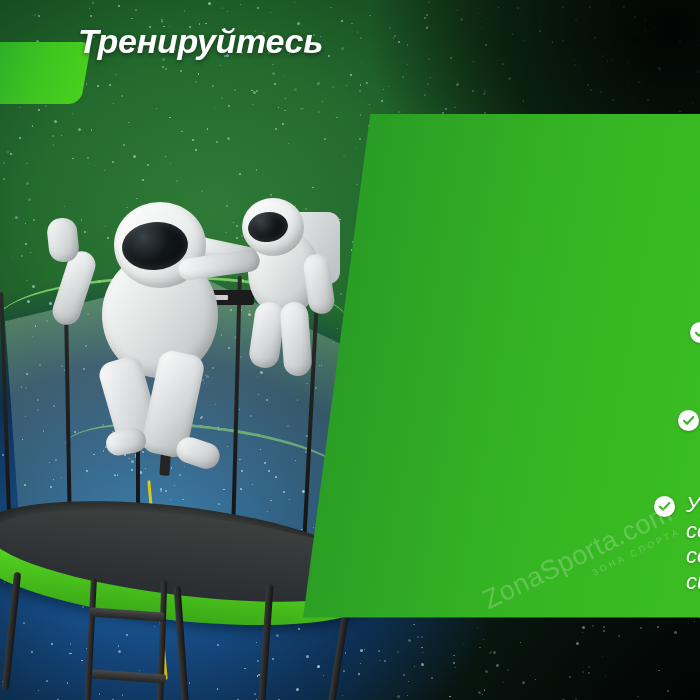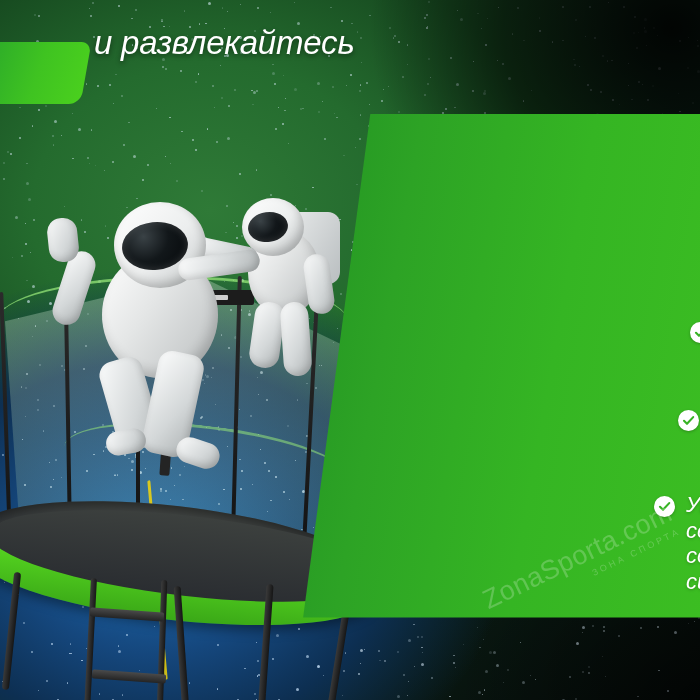--- a/index.html
+++ b/index.html
@@ -1485,21 +1485,21 @@
       <i style="left: 217.6px; top: 502.6px; width: 2px; height: 2px; opacity: 0.7; background: rgb(207, 232, 255);"></i>
       <i style="left: 418.1px; top: 325.7px; width: 3px; height: 3px; opacity: 0.71;"></i>
       <i style="left: 591.9px; top: 435.8px; width: 2px; height: 2px; opacity: 0.35;"></i>
       <i style="left: 31.6px; top: 284.8px; width: 3px; height: 3px; opacity: 0.61;"></i>
     </div>
   <div class="bg-dark-corner"></div>
 
   <div class="accent-shape"></div>
 
   <div class="headline">
-    <span class="l2">и развлекайтесь</span>
+    <span class="l1">Тренируйтесь</span>
   </div>
 
   <div class="product">
 
     <div class="net"></div>
     <div class="net-rim"></div>
     <div class="net-rim2"></div>
 
     <div class="pole" style="left:14px;  top:112px; height:272px; transform:rotate(-2deg);"></div>
     <div class="pole" style="left:76px;  top:100px; height:280px; transform:rotate(-1deg);"></div>

